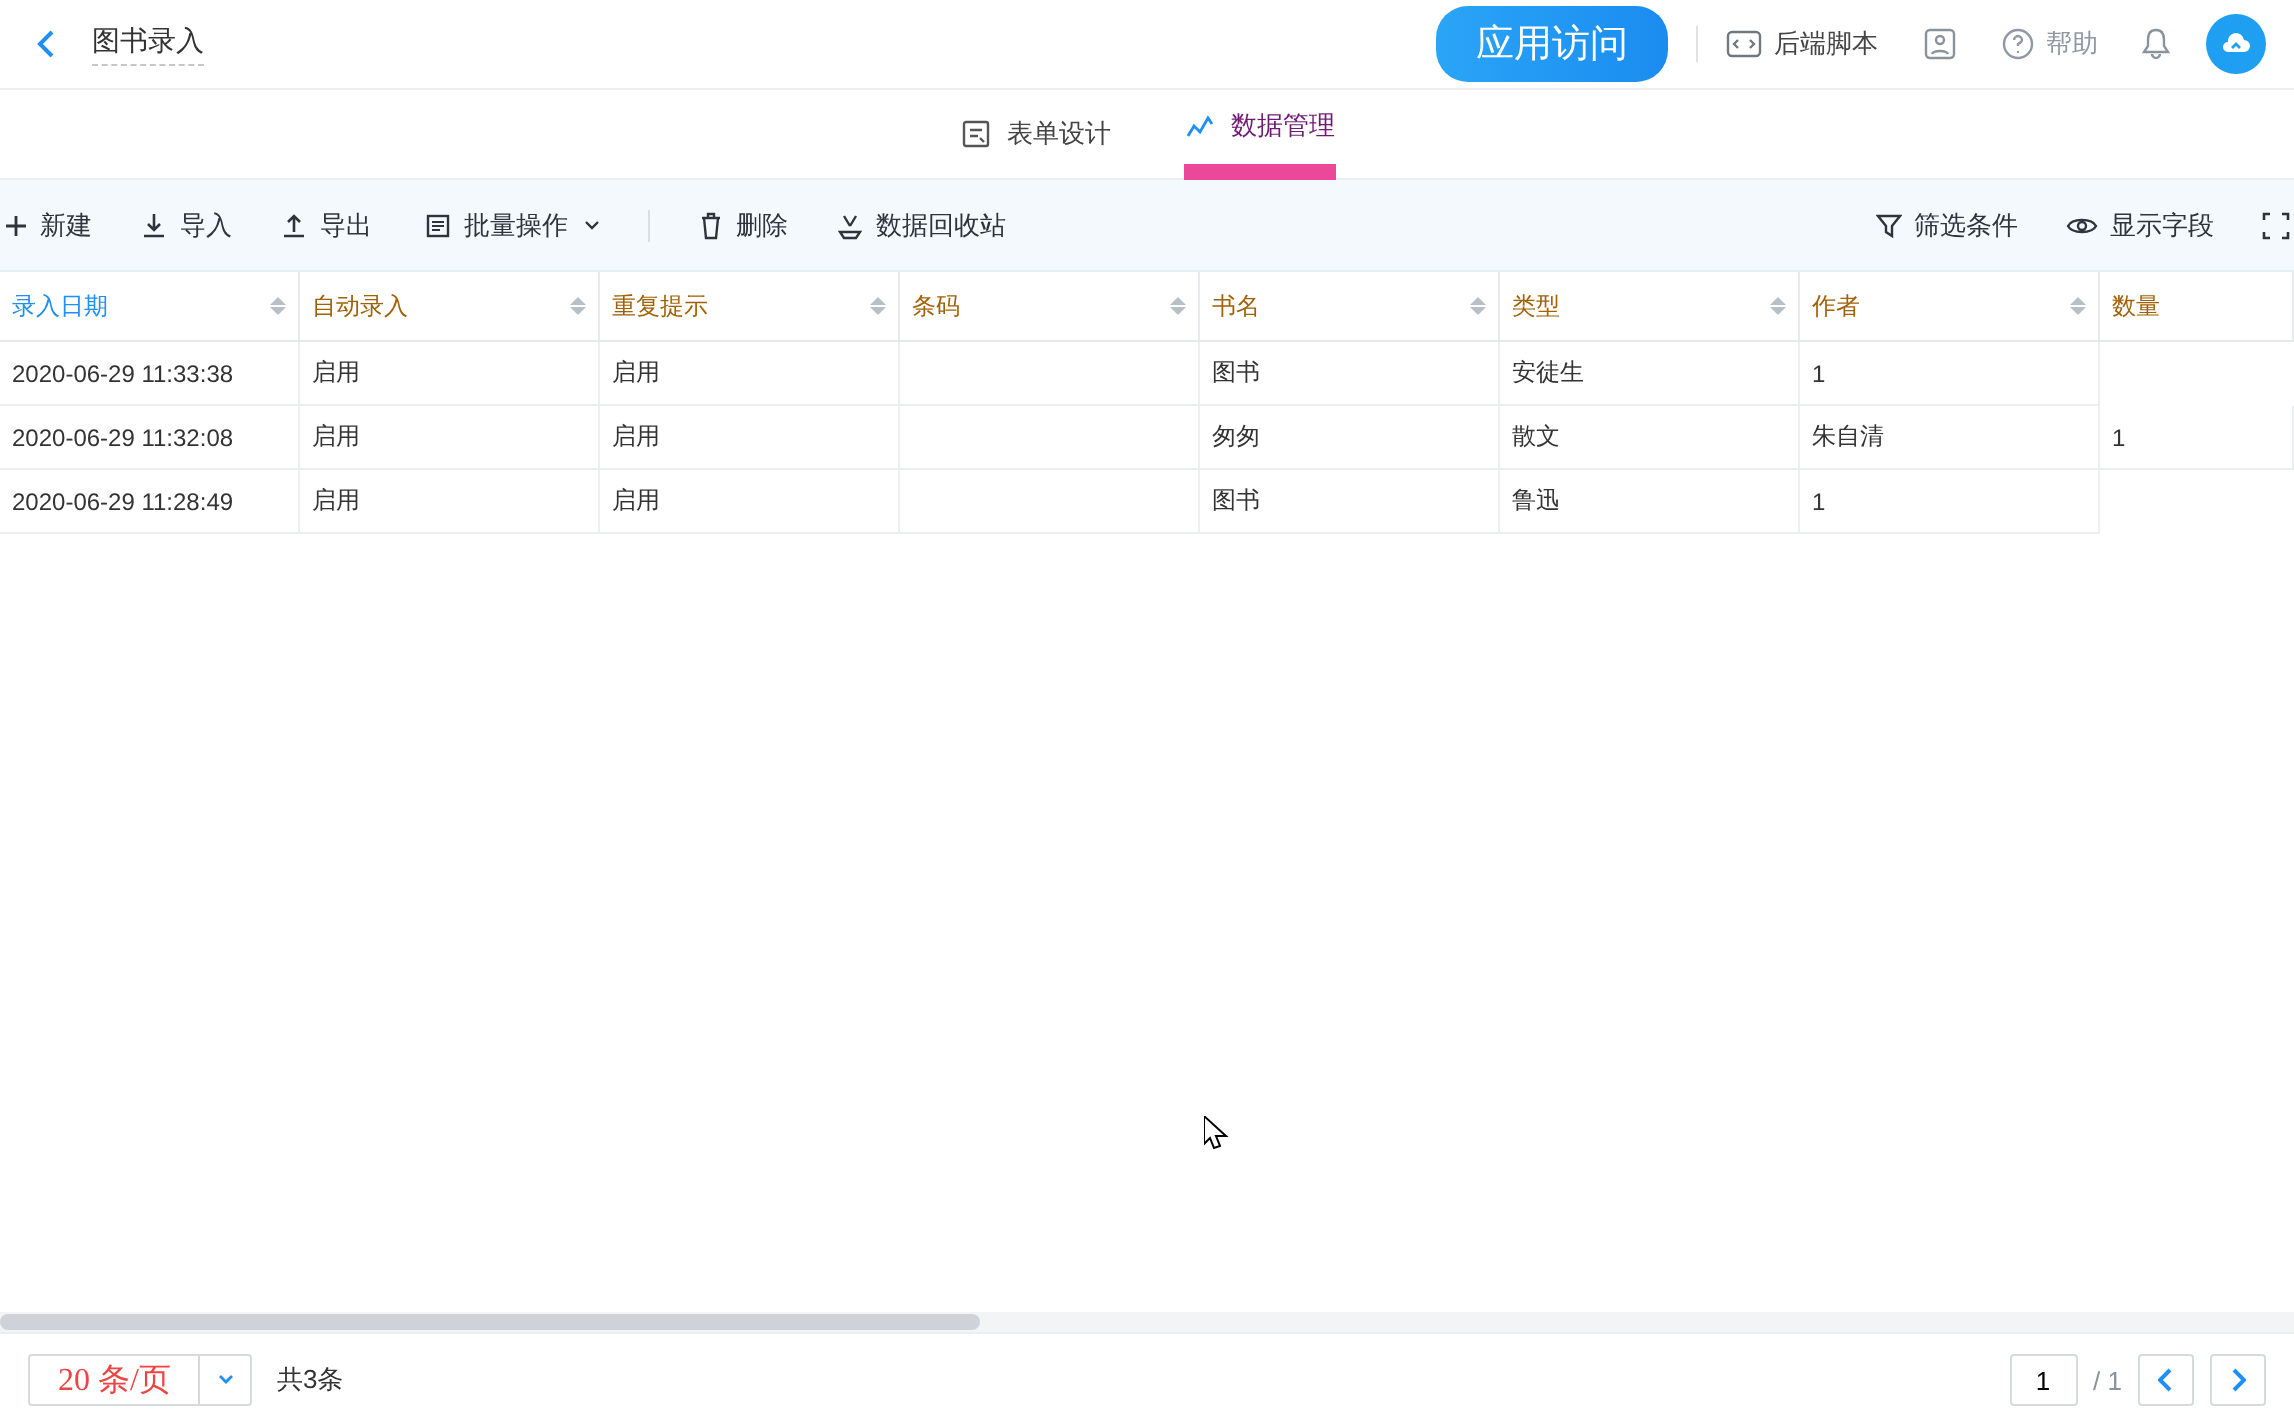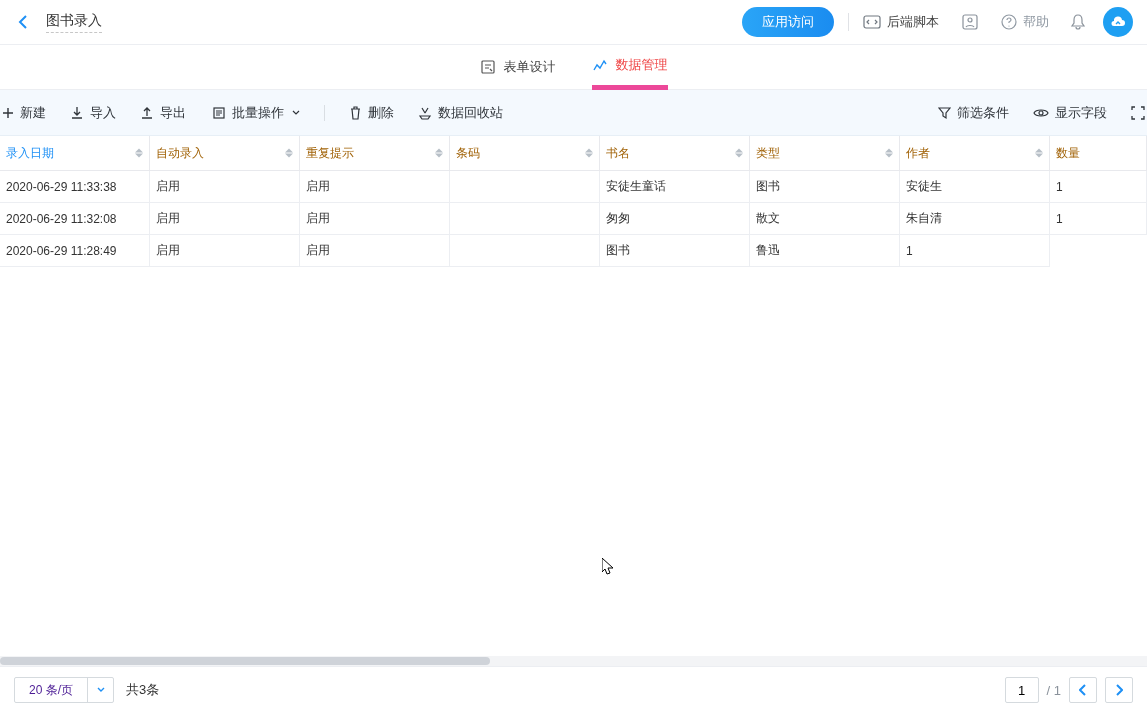--- a/index.html
+++ b/index.html
@@ -6,32 +6,32 @@
   html, body { width: 1147px; height: 713px; font-family: "Microsoft YaHei", "PingFang SC", Arial, sans-serif; font-size: 13px; color: #333; background: #fff; overflow: hidden; }
   svg { display: block; }
 
   
   .header { height: 45px; display: flex; align-items: center; padding: 12px 14px; border-bottom: 1px solid #eceef2; }
   .header .back { width: 20px; height: 20px; display: flex; align-items: center; justify-content: center; cursor: pointer; margin-right: 12px; }
   .header .back svg path { stroke: #1e90f5; stroke-width: 2; fill: none; }
   .header .title-box { display: flex; align-items: center; border-bottom: 1px dashed #c7c7c7; padding-bottom: 2px; }
   .header .title { font-size: 14px; color: #333; }
   .header .spacer { flex: 1; }
-  .header .primary-btn { background: linear-gradient(90deg,#2aa5f7,#1a8cf0); color:#fff; border:none; border-radius:16px; padding:6px 20px; font-size:13px; cursor:pointer; }
+  .header .primary-btn { background: linear-gradient(90deg,#2aa5f7,#1a8cf0); color:#fff; border:none; border-radius:16px; padding:6px 20px; font-size:19px; cursor:pointer; }
   .header .vsep { width:1px; height:18px; background:#e0e2e6; margin:0 14px; }
   .header .link { display:flex; align-items:center; gap:6px; color:#444; cursor:pointer; }
   .header .link.help { color:#9099a3; }
   .header .icon-btn { width:22px; height:22px; display:flex; align-items:center; justify-content:center; cursor:pointer; margin-left:18px; color:#8a929b; }
   .header .cloud { width:30px; height:30px; border-radius:50%; background:#1e9ff2; display:flex; align-items:center; justify-content:center; margin-left:14px; }
   .header .cloud svg { fill:#fff; }
 
   
   .tabs { height:45px; display:flex; justify-content:center; align-items:center; gap:36px; border-bottom:1px solid #eceef2; }
   .tab { display:flex; align-items:center; gap:8px; color:#444; cursor:pointer; height:45px; }
-  .tab.active { color:#ef4444; border-bottom:5px solid #ec4899; }
+  .tab.active { color:#701a75; border-bottom:8px solid #ec4899; }
   .tab-ic { width:16px; height:16px; display:flex; align-items:center; justify-content:center; }
 
   
   .tools { height:46px; background:#f4f9fe; border-bottom:1px solid #e7eff6; display:flex; align-items:center; padding:0 2px; gap:24px; color:#3a3f44; }
   .tool { display:flex; align-items:center; gap:6px; cursor:pointer; color:#2f343a; }
   .tools .spacer { flex:1; }
   .tool-caret svg { margin-left:2px; }
 
   
   .table { width:1093px; }
@@ -47,21 +47,21 @@
   .td { display:flex; align-items:center; padding:0 6px; font-size:12px; color:#333; border-right:1px solid #eceef2; border-bottom:1px solid #eceef2;text-align:center; }
 
   
   .hscroll { position:absolute; left:0; bottom:47px; height:10px; width:100%; }
   .hscroll .track { position:absolute; inset:0; background:#f3f4f6; }
   .hscroll .thumb { position:absolute; left:0; top:1px; height:8px; width:490px; background:#cfd3d9; border-radius:4px; }
 
   
   .footer { position:absolute; left:0; bottom:0; height:47px; width:100%; display:flex; align-items:center; padding:0 14px; border-top:1px solid #eceef2; background:#fff; }
   .pagesize { display:flex; align-items:center; height:26px; border:1px solid #d5dade; border-radius:2px; overflow:hidden; }
-  .pagesize .val { padding:0 14px; color:#4c1d95; font-size:12px; }
+  .pagesize .val { padding:0 14px; color:#ef4444; font-size:16px;font-family:Liberation Serif, serif; }
   .pagesize .caret { width:26px; height:26px; display:flex; align-items:center; justify-content:center; border-left:1px solid #d5dade; }
   .total { margin-left:12px; color:#333; font-size:13px; }
   .footer .spacer { flex:1; }
   .pager { display:flex; align-items:center; gap:8px; }
   .page-input { width:34px; height:26px; border:1px solid #d5dade; border-radius:2px; text-align:center; font-size:13px; }
   .page-total { color:#8a929b; }
   .page-nav { width:28px; height:26px; border:1px solid #d5dade; border-radius:2px; display:flex; align-items:center; justify-content:center; cursor:pointer; }
   .page-nav svg path { stroke:#1e90f5; stroke-width:2; fill:none; }
 
   
@@ -281,21 +281,20 @@
     <div class="th">
         <span>数量</span>
       </div>
   </div>
 
   <div class="trow">
     <div class="td">2020-06-29 11:33:38</div>
     <div class="td">启用</div>
     <div class="td">启用</div>
     <div class="td"></div>
-    <div class="td">安徒生童话</div>
     <div class="td">图书</div>
     <div class="td">安徒生</div>
     <div class="td">1</div>
   </div>
   <div class="trow">
     <div class="td">2020-06-29 11:32:08</div>
     <div class="td">启用</div>
     <div class="td">启用</div>
     <div class="td"></div>
     <div class="td">匆匆</div>

